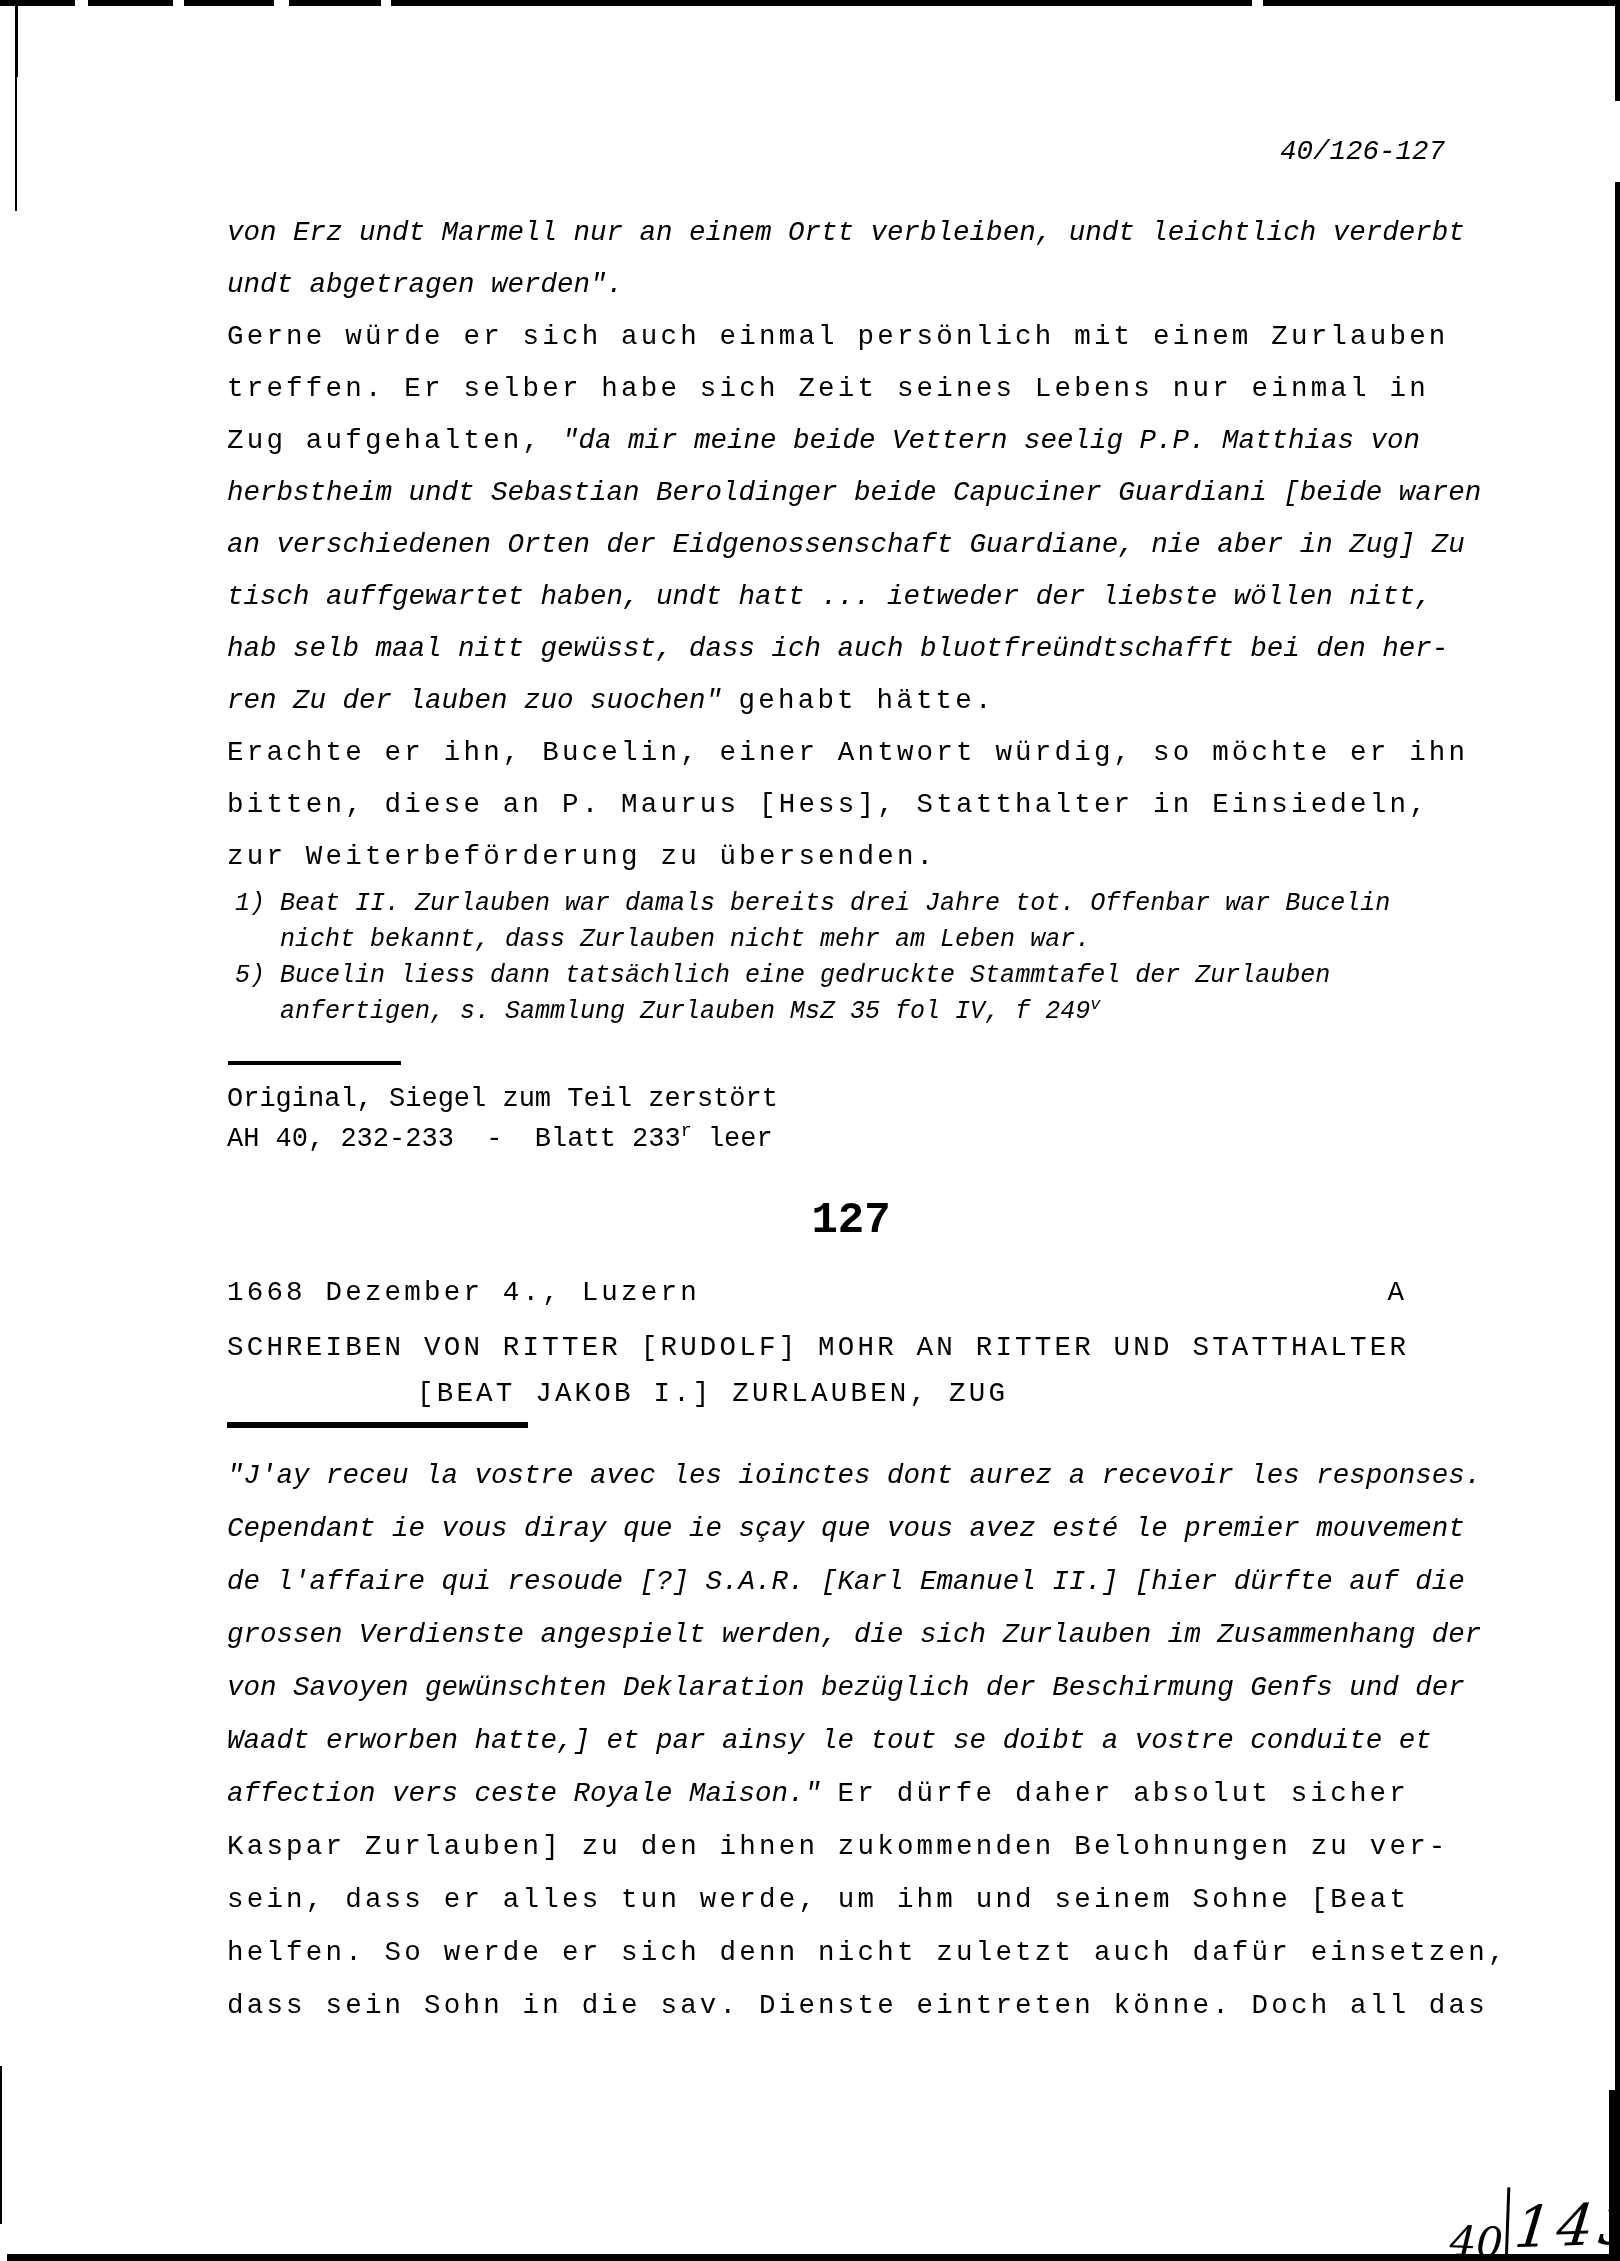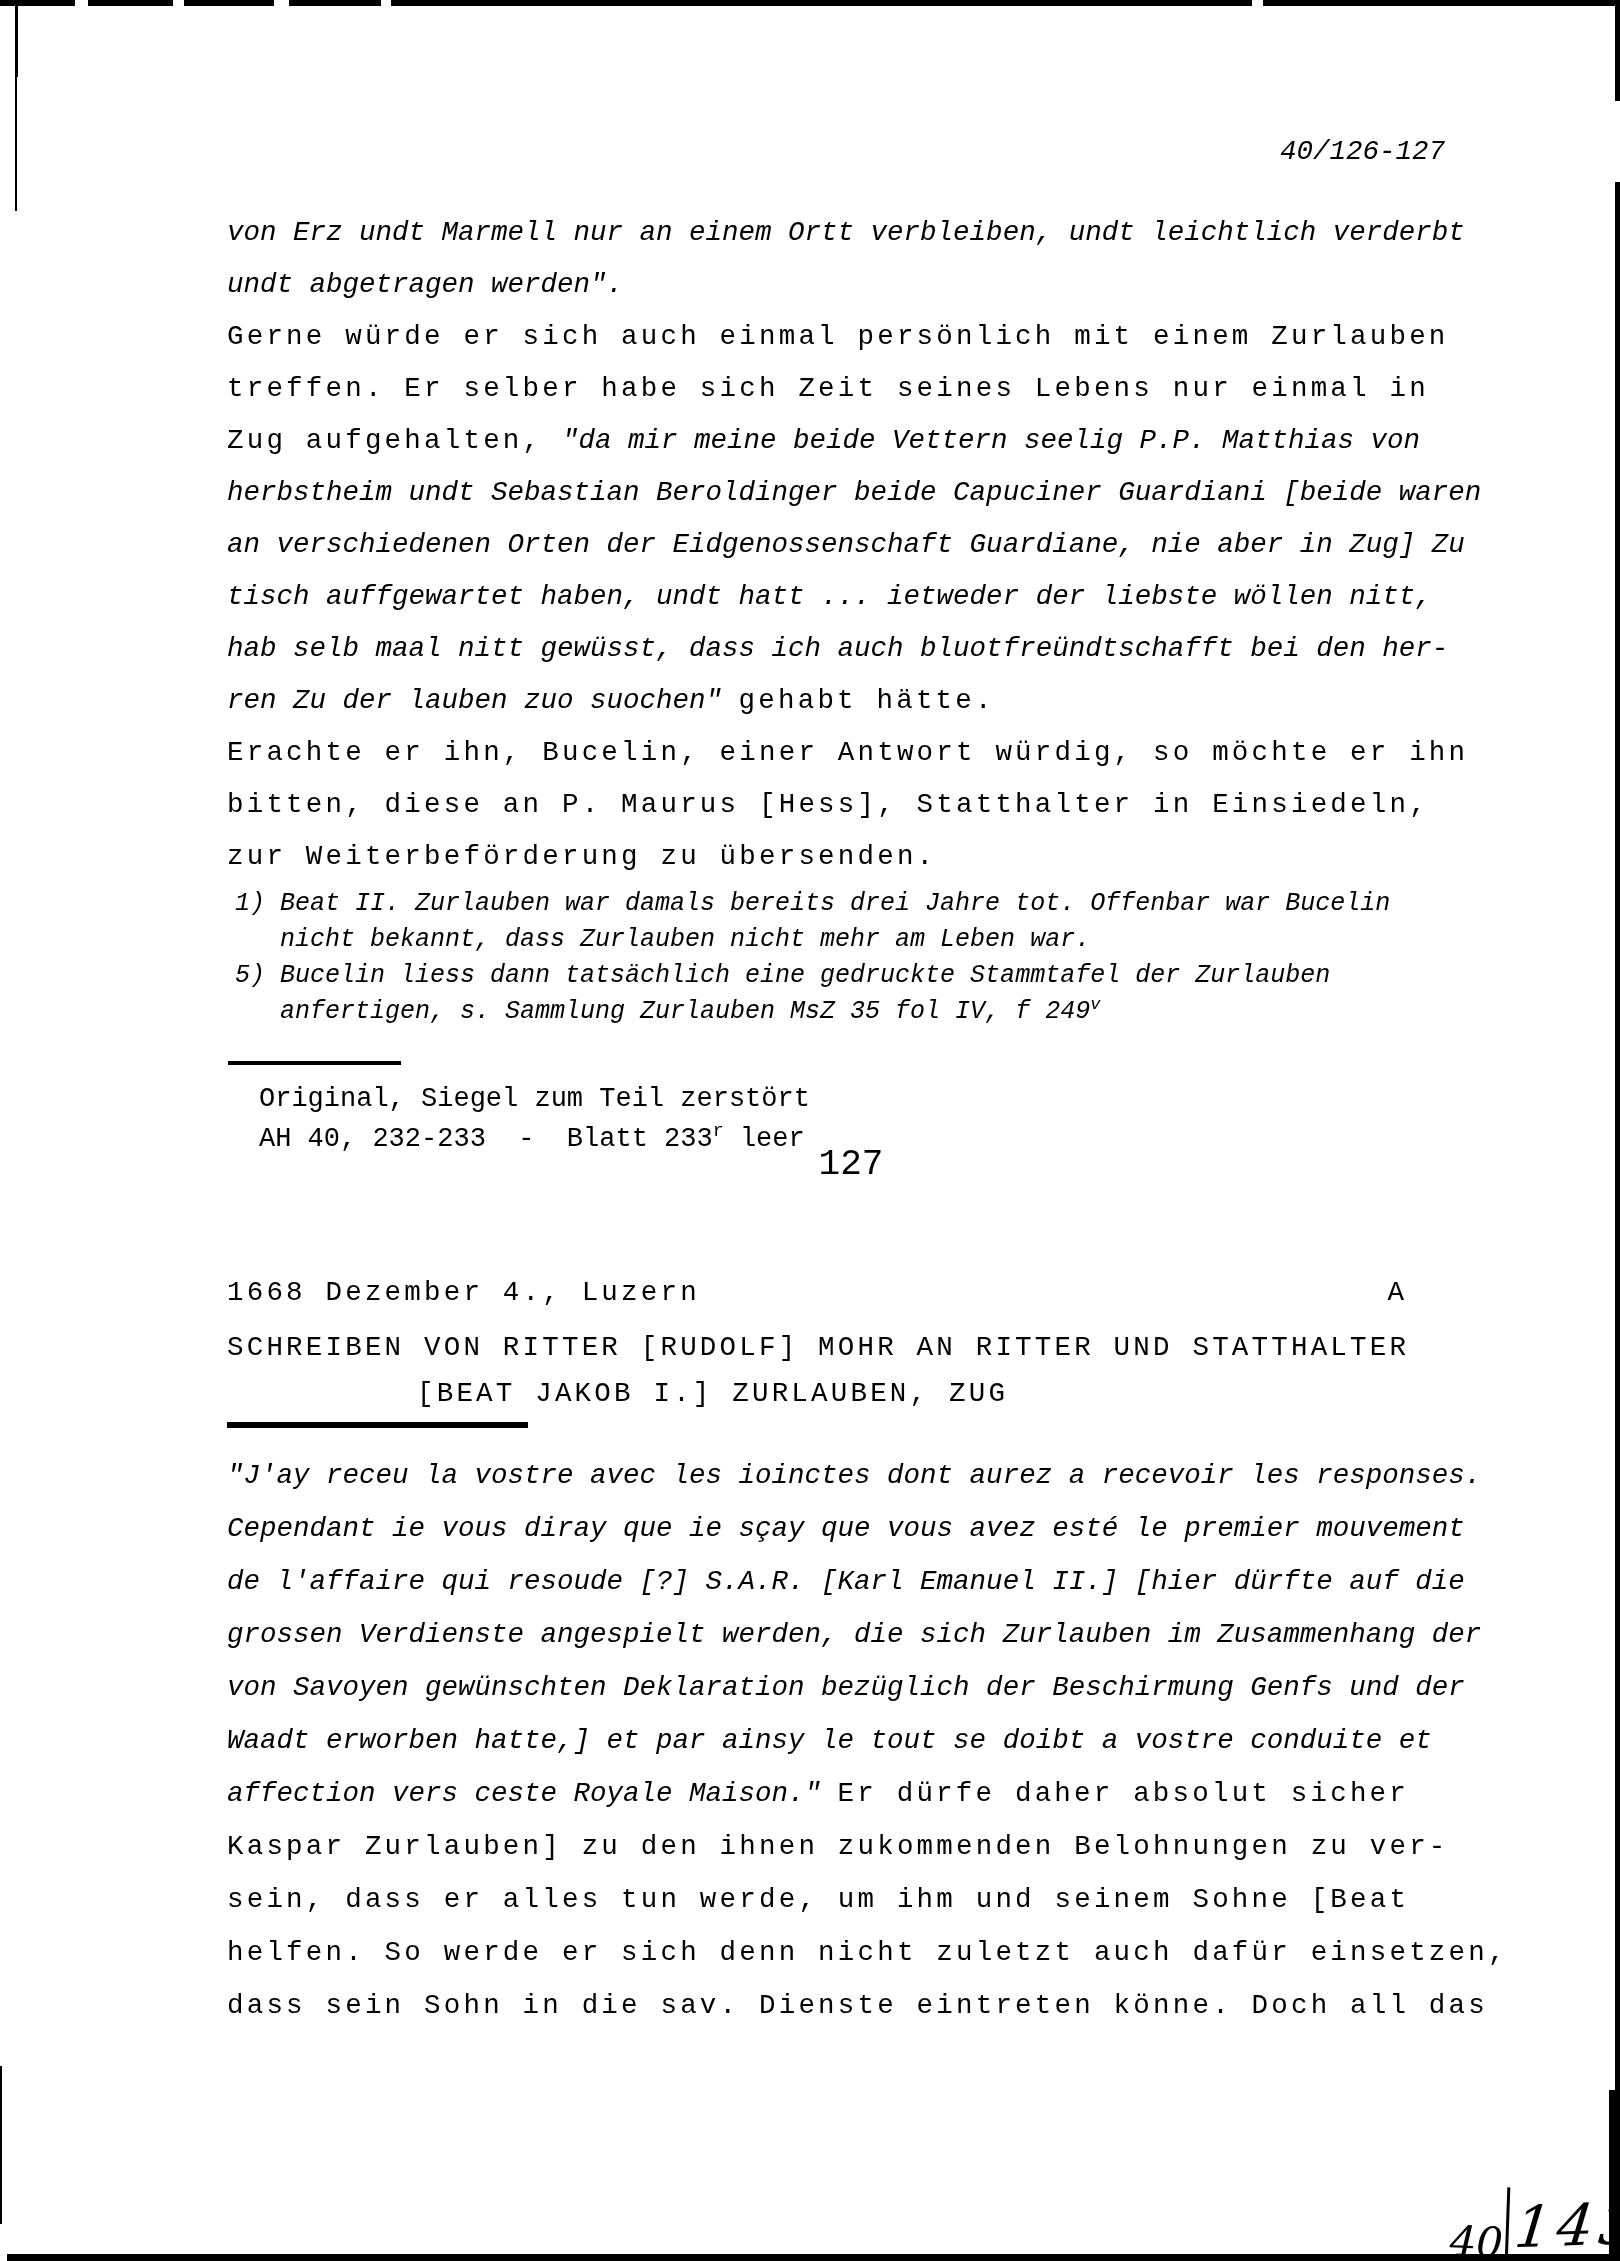--- a/index.html
+++ b/index.html
@@ -24,25 +24,25 @@
              font-size:27.5px; line-height:52px; }
 
   
   #footnotes { top:886px; left:227px; width:1264px;
                font-size:25px; line-height:36px; font-style:italic;margin-left:8px; }
 
   
   .rule { background:#000; }
   #rule1 { top:1061px; left:228px; width:173px; height:4px; }
   #source { top:1079px; left:227px; width:972px;
-            font-size:27px; line-height:40px;margin-left:32px; }
+            font-size:27px; line-height:40px; }
 
   
-  #entnum { top:1144px; left:227px; width:1248px; text-align:center;
-            font-size:36px; }
+  #entnum { top:1195px; left:227px; width:1248px; text-align:center;
+            font-size:44px;font-weight:bold; }
   #dateline { top:1272px; left:227px; width:1248px;
               font-size:27.5px; line-height:41px;
               display:flex; justify-content:space-between; }
   #dateline .sig { margin-right:71px; }
   #title127 { top:1325px; left:227px; width:1264px;
               font-size:27.5px; line-height:46px; }
   #title127 .line:nth-child(2) { padding-left:190px; }
   #rule2 { top:1422px; left:227px; width:301px; height:5.7px; }
 
   

